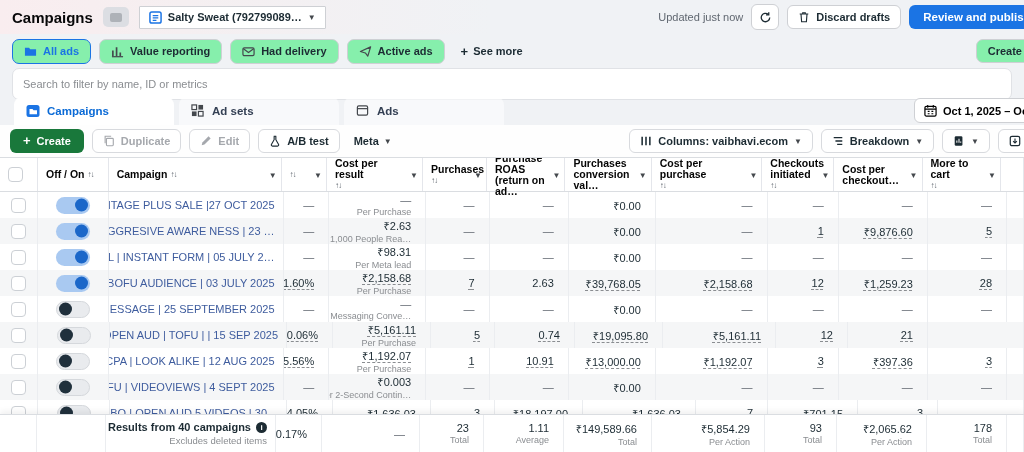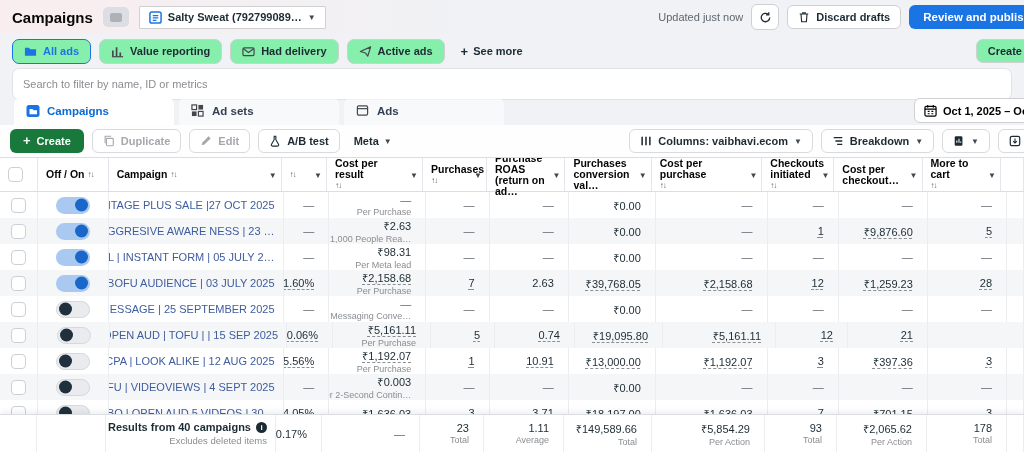--- a/index.html
+++ b/index.html
@@ -712,23 +712,20 @@
             </div>
             <div class="td num col-rate">
               <span class="val">4.05%</span>
             </div>
             <div class="td num col-cpr">
               <span class="val">₹1,636.03</span>
             </div>
             <div class="td num col-purchases">
               <span class="val">3</span>
             </div>
-            <div class="td num col-roas">
-              <span class="val">3.71</span>
-            </div>
             <div class="td num col-conv">
               <span class="val">₹18,197.00</span>
             </div>
             <div class="td num col-cpp">
               <span class="val">₹1,636.03</span>
             </div>
             <div class="td num col-checkouts">
               <span class="val">7</span>
             </div>
             <div class="td num col-cpc">

